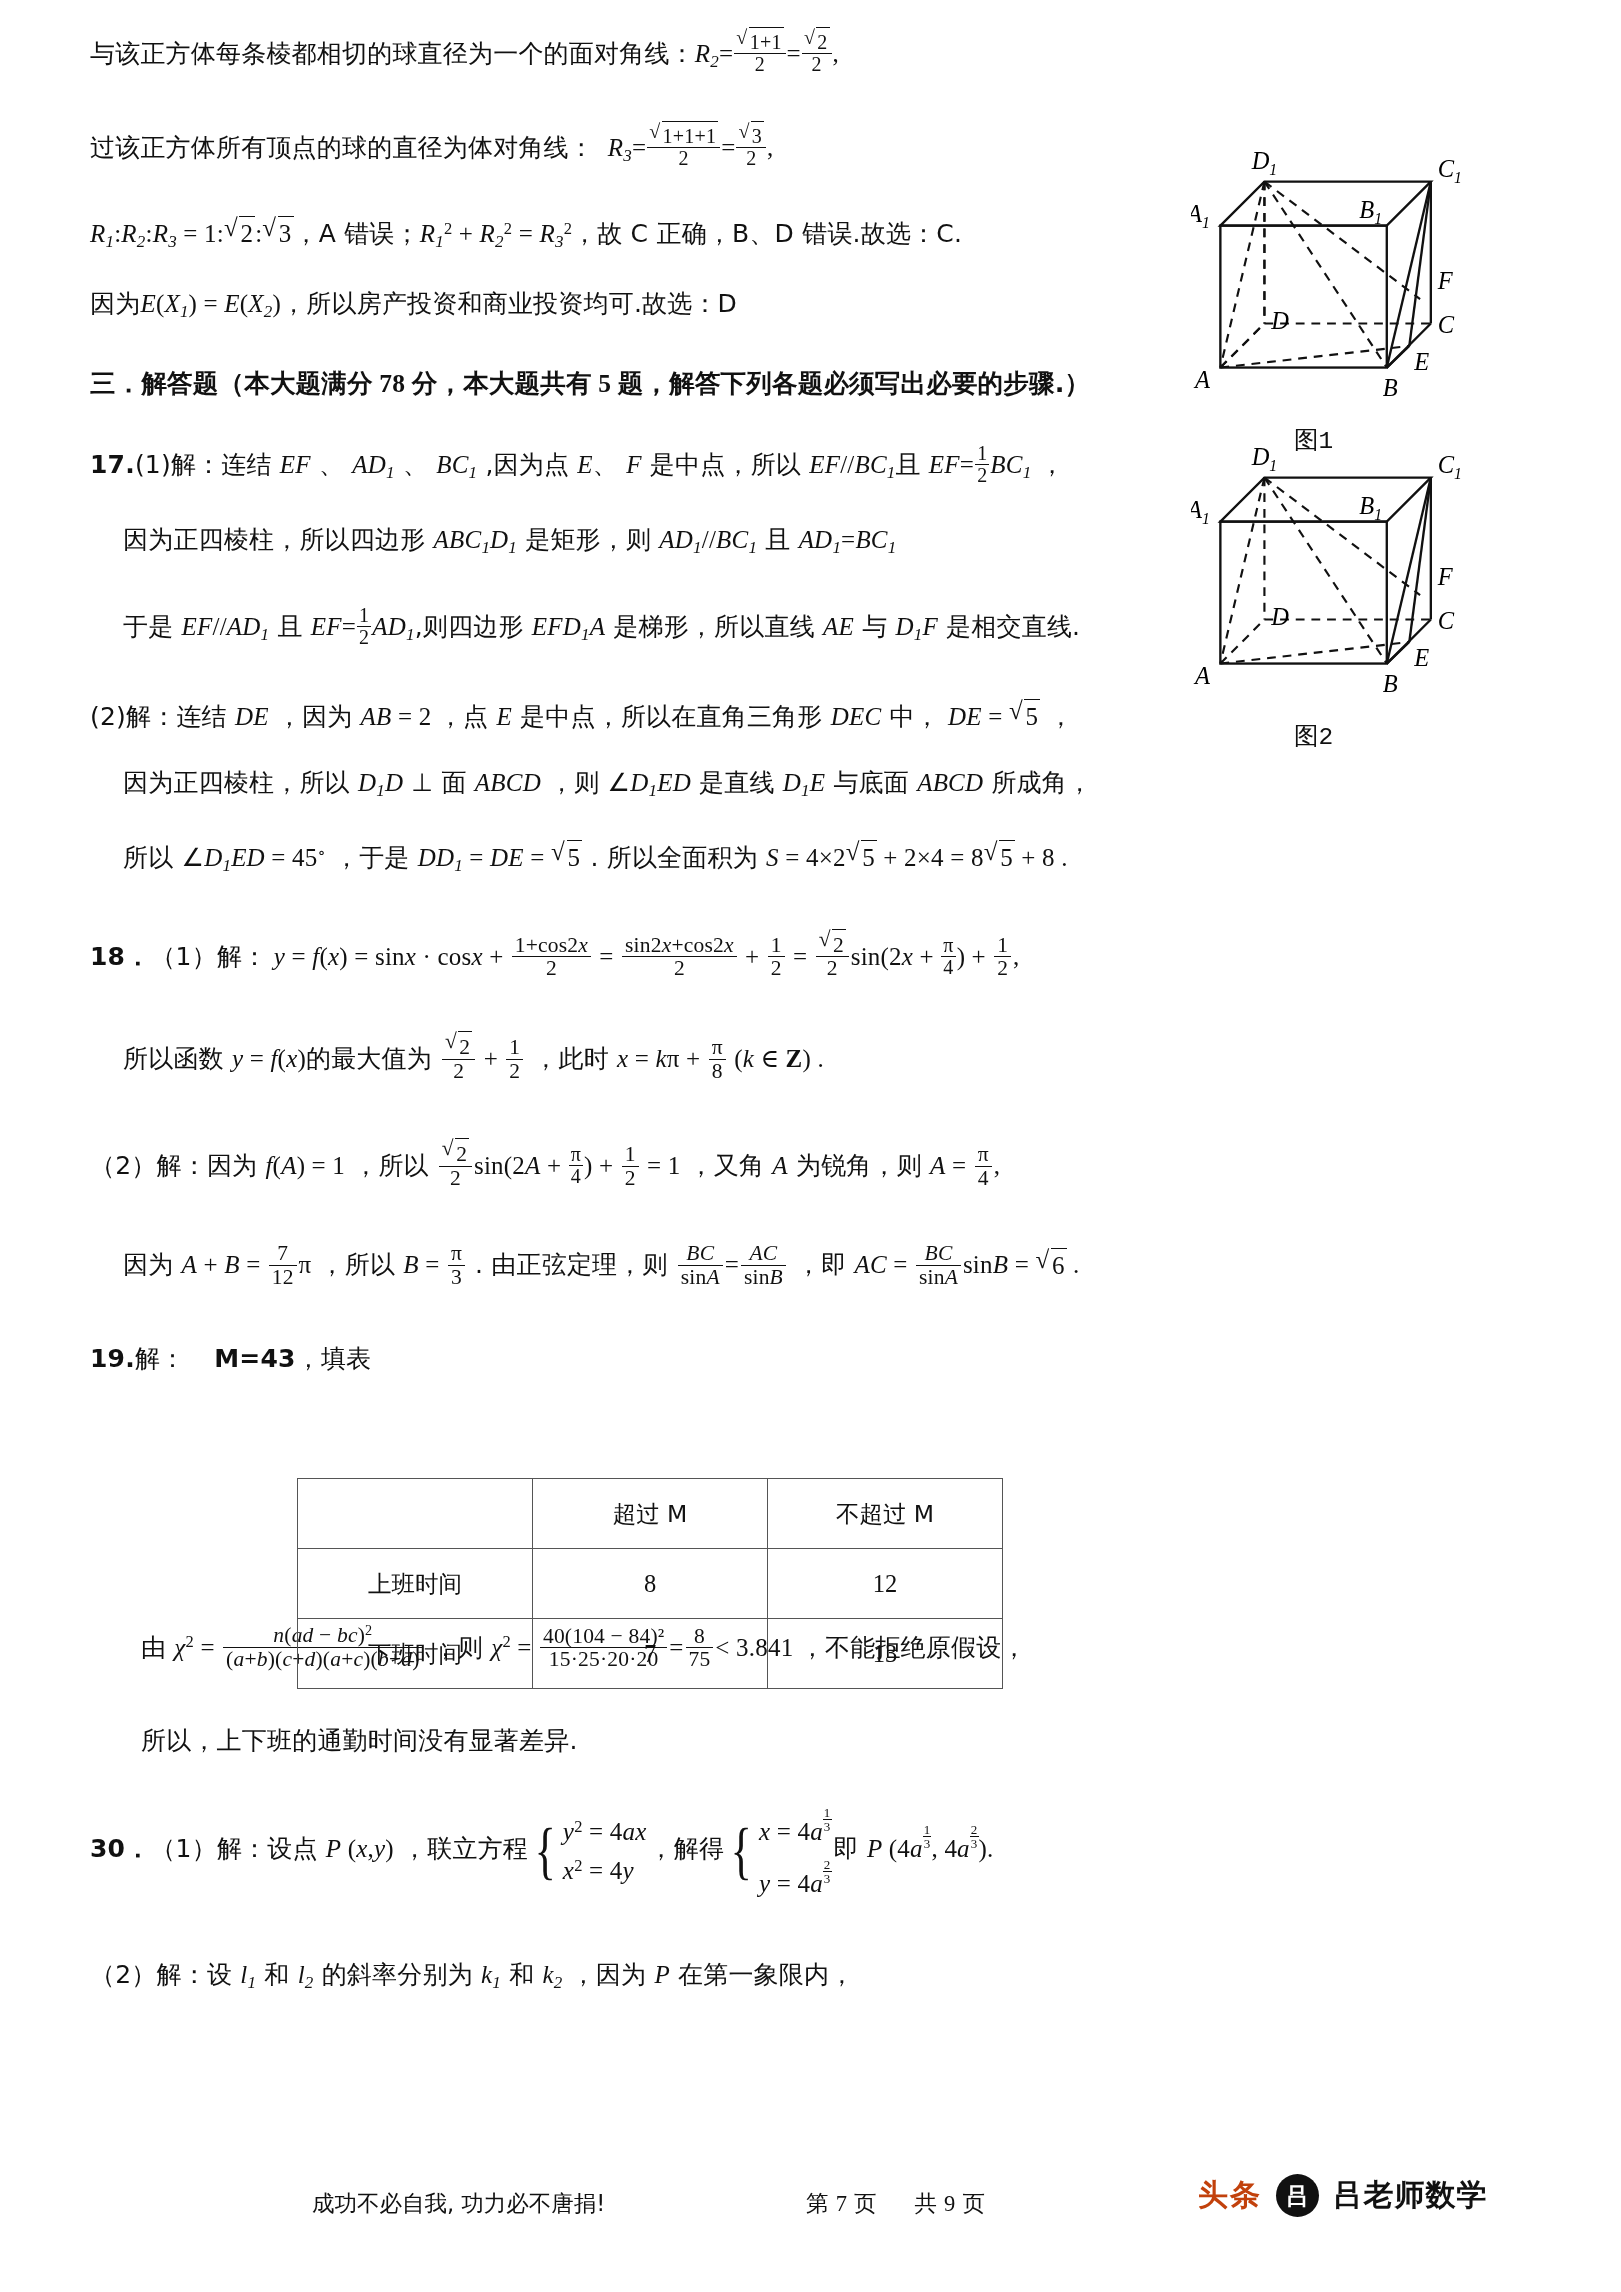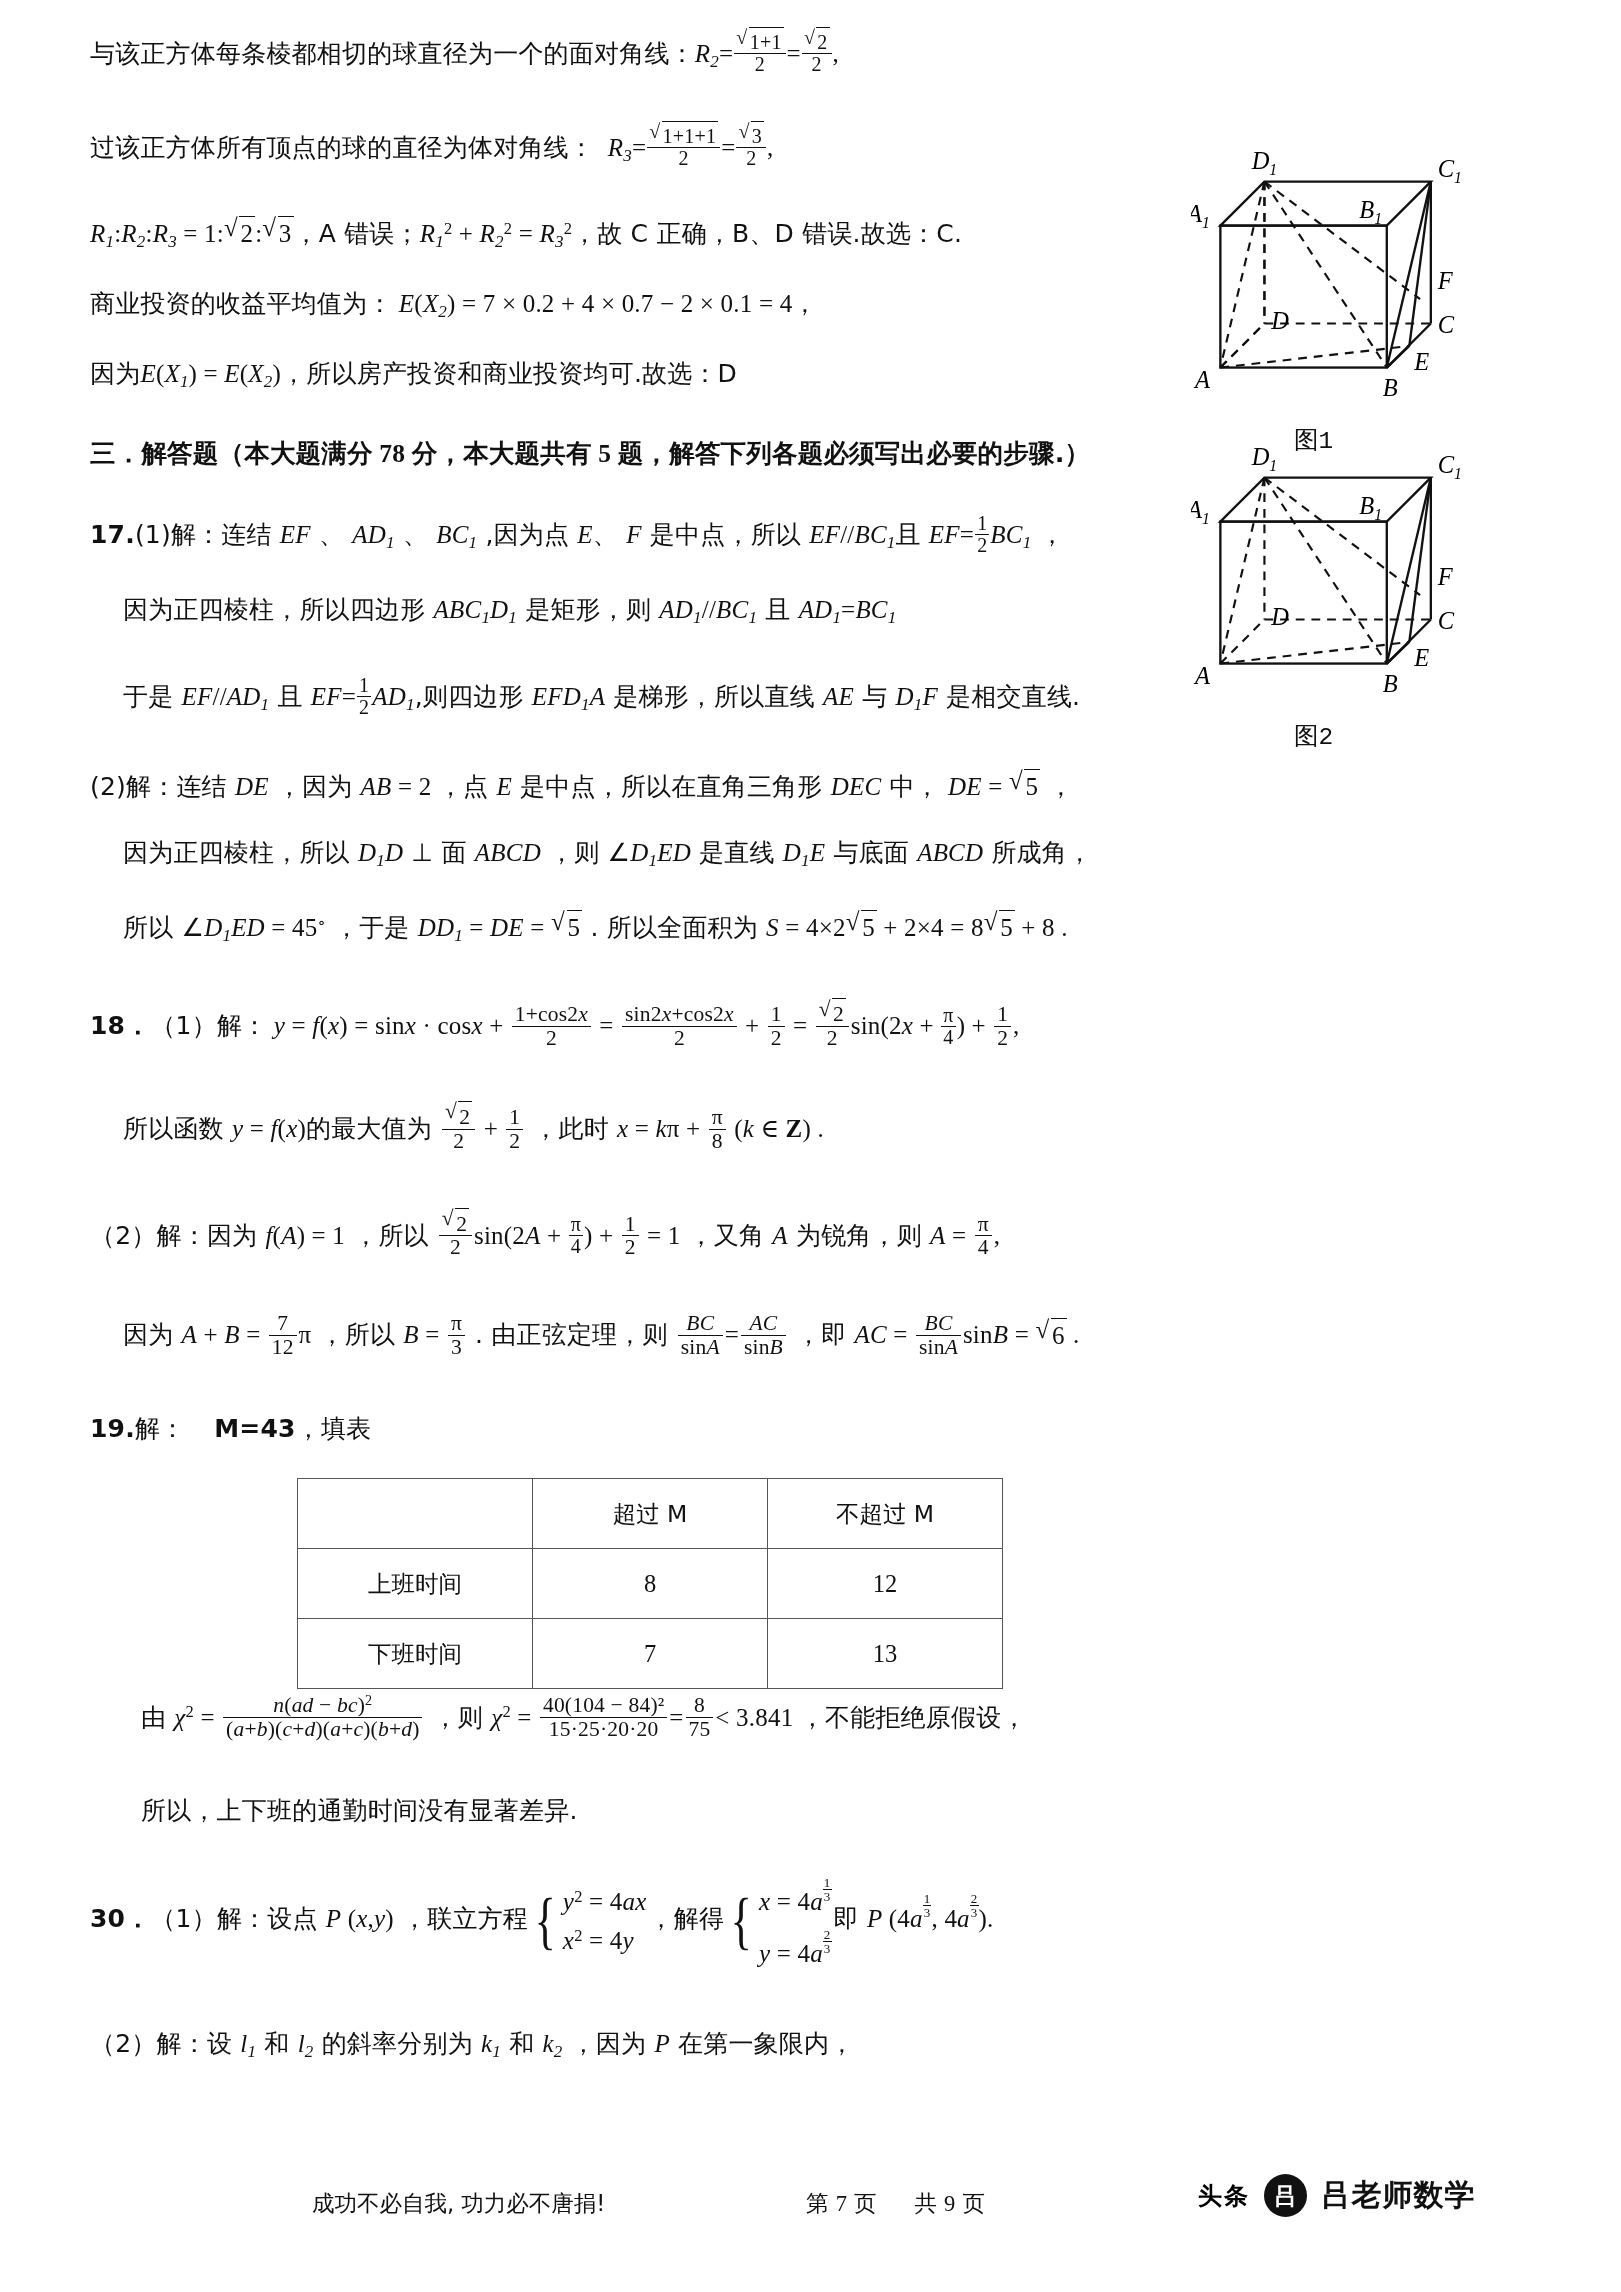--- a/index.html
+++ b/index.html
@@ -186,23 +186,23 @@
   .watermark {
     position: absolute;
     left: 1198px;
     top: 2174px;
     display: flex;
     align-items: center;
     gap: 13.7px;
     font-family: "DejaVu Sans", "Liberation Sans", sans-serif;
   }
   .watermark .tt {
-    font-size: 24px;
+    font-size: 30px;
     font-weight: bold;
-    color: #000000;
+    color: #c2410c;
     letter-spacing: 2px;
   }
   .watermark .circle {
     width: 43px; height: 43px;
     border-radius: 50%;
     background: #111;
     color: #fff;
     font-size: 23.5px;
     display: flex; align-items: center; justify-content: center;
     font-weight: bold;
@@ -222,23 +222,20 @@
 
     <div class="line" style="margin-bottom:47px">
       <span class="cn">过该正方体所有顶点的球的直径为体对角线：</span><span style="margin-left:13.7px"></span><span class="mi">R</span><sub>3</sub><span class="mu">=</span><span class="fracS"><span class="num"><span class="rad"><span class="radc"><span class="mu">1+1+1</span></span></span></span><span class="den"><span class="mu">2</span></span></span><span class="mu">=</span><span class="fracS"><span class="num"><span class="rad"><span class="radc"><span class="mu">3</span></span></span></span><span class="den"><span class="mu">2</span></span></span><span class="mu">,</span>
     </div>
 
     <div class="line" style="margin-bottom:41px">
       <span class="mi">R</span><sub>1</sub><span class="mu">:</span><span class="mi">R</span><sub>2</sub><span class="mu">:</span><span class="mi">R</span><sub>3</sub> <span class="mu">= 1:</span><span class="rad"><span class="radc"><span class="mu">2</span></span></span><span class="mu">:</span><span class="rad"><span class="radc"><span class="mu">3</span></span></span><span class="cn">，A 错误；</span><span class="mi">R</span><sub>1</sub><sup>2</sup> <span class="mu">+ </span><span class="mi">R</span><sub>2</sub><sup>2</sup> <span class="mu">= </span><span class="mi">R</span><sub>3</sub><sup>2</sup><span class="cn">，故 C 正确，B、D 错误.故选：C.</span>
     </div>
 
 
-    <div class="line" style="margin-bottom:41px">
-      <span class="cn">商业投资的收益平均值为：</span><span class="mu"> </span><span class="mi">E</span><span class="mu">(</span><span class="mi">X</span><sub>2</sub><span class="mu">) = 7 × 0.2 + 4 × 0.7 − 2 × 0.1 = 4，</span>
-    </div>
 
     <div class="line" style="margin-bottom:51px">
       <span class="cn">因为</span><span class="mi">E</span><span class="mu">(</span><span class="mi">X</span><sub>1</sub><span class="mu">) = </span><span class="mi">E</span><span class="mu">(</span><span class="mi">X</span><sub>2</sub><span class="mu">)</span><span class="cn">，所以房产投资和商业投资均可.故选：D</span>
     </div>
 
     <div class="line" style="margin-bottom:47px; font-size:25.5px">
       <span class="cnb">三．解答题（本大题满分</span><span class="mu" style="font-weight:bold"> </span><span class="mu" style="font-weight:bold">78</span><span class="mu" style="font-weight:bold"> </span><span class="cnb">分，本大题共有</span><span class="mu" style="font-weight:bold"> </span><span class="mu" style="font-weight:bold">5</span><span class="mu" style="font-weight:bold"> </span><span class="cnb">题，解答下列各题必须写出必要的步骤.）</span>
     </div>
 
     <div class="line" style="margin-bottom:41px">

